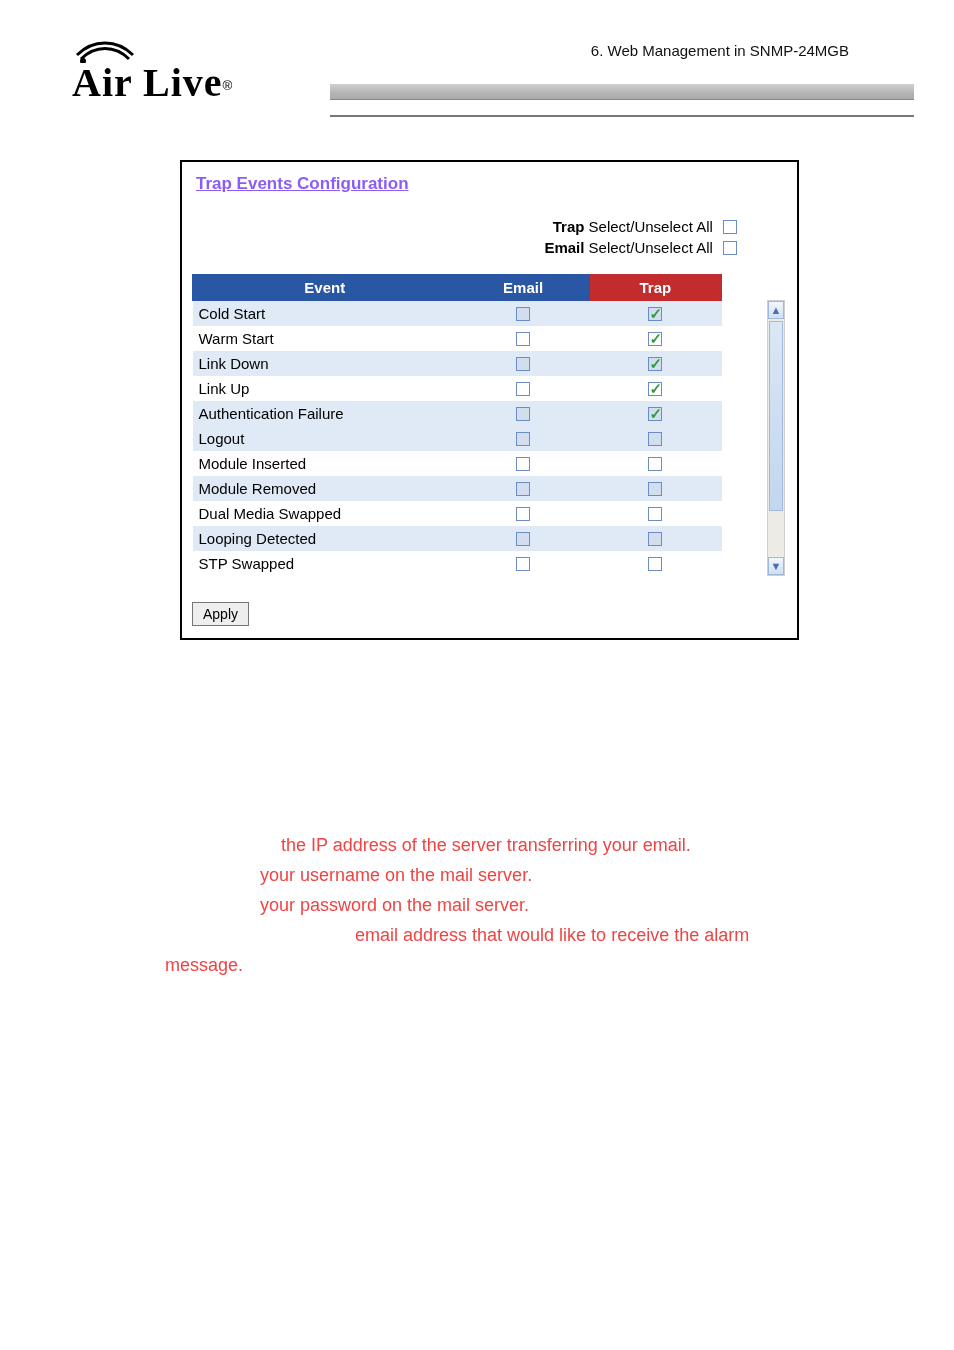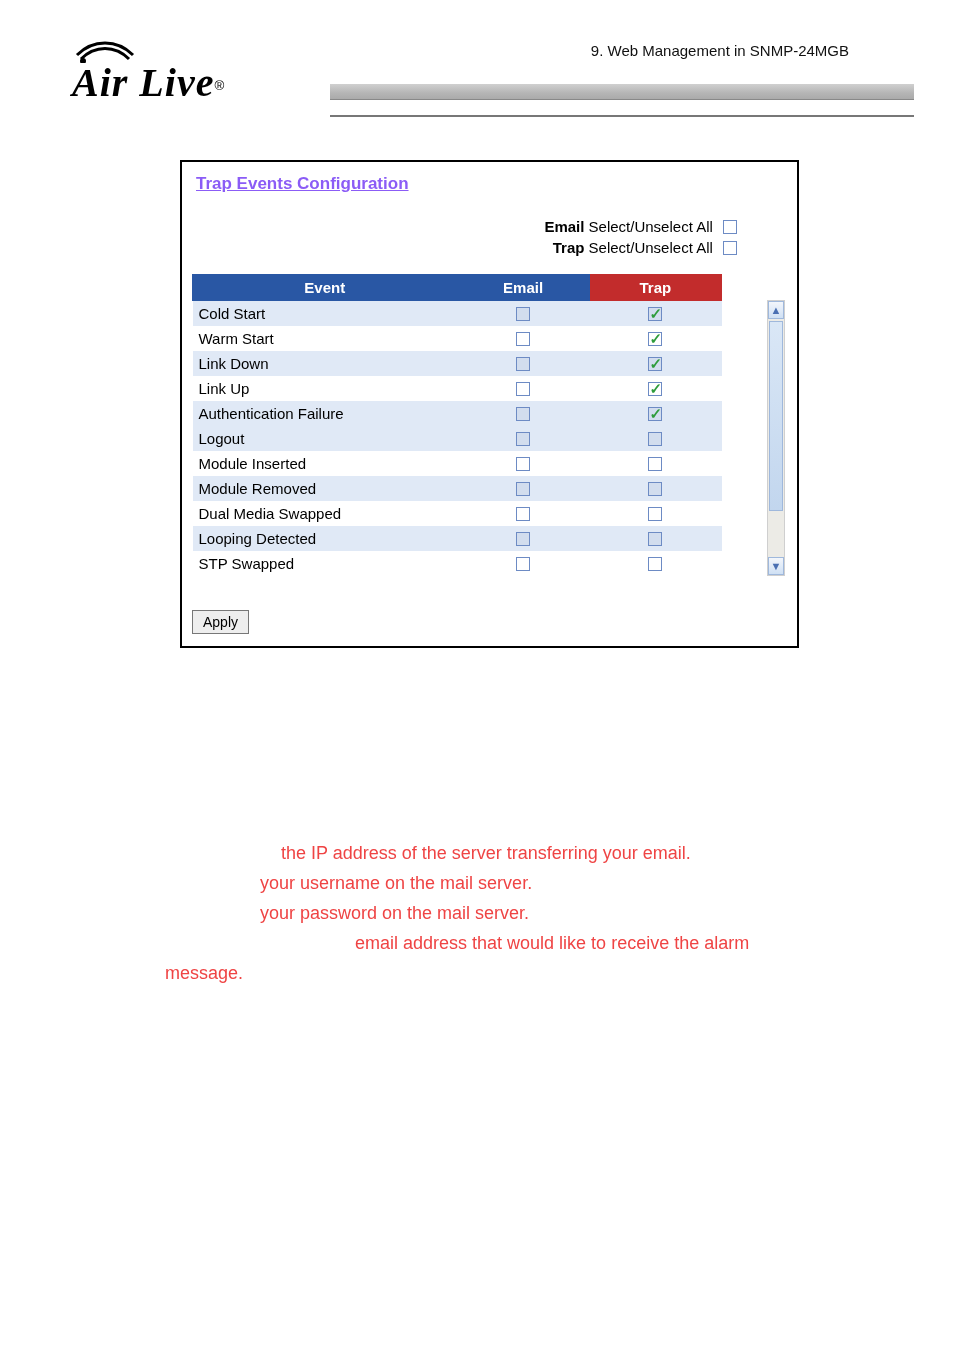--- a/index.html
+++ b/index.html
@@ -39,21 +39,20 @@
     }
     .logo {
       position: absolute;
       left: 72px;
       top: 35px;
       width: 200px;
       height: 75px;
     }
     .logo-txt {
       font-family: "Times New Roman", serif;
-      font-style: italic;
       font-weight: 900;
       font-size: 40px;
       letter-spacing: 1px;
     }
     .logo-swoosh {
       position: absolute;
       left: 3px; top: -2px;
     }
 
     
@@ -146,21 +145,21 @@
     .sb-thumb {
       position: absolute;
       left: 1px; right: 1px;
       top: 20px;
       height: 190px;
       background: linear-gradient(#dae7f6, #c2d6ee);
       border: 1px solid #9fb8dc;
     }
 
     .apply-btn {
-      margin-top: 34px;
+      margin-top: 26px;
       padding: 3px 10px;
       border: 1px solid #777;
       background: #eee;
       font-size: 14px;
       cursor: pointer;
     }
 
     
     .doc-text {
       margin: 190px 90px 0 95px;
@@ -170,44 +169,44 @@
     }
     .doc-text p { margin: 0; }
     .indent1 { text-indent: 116px; }
     .indent2 { text-indent: 95px; }
     .indent3 { text-indent: 190px; }
   </style>
 </head>
 <body>
 
 <div class="page">
-  <div class="crumb">9.  Web Management in SNMP-24MGB</div>
+  <div class="crumb">6.  Web Management in SNMP-24MGB</div>
   <div class="hr-band"></div>
 
   <div class="logo">
     <svg class="logo-swoosh" width="60" height="30" viewBox="0 0 60 30">
       <path d="M2 22 C18 6 42 6 58 22" stroke="#000" stroke-width="3" fill="none"></path>
       <path d="M6 26 C20 12 40 12 54 26" stroke="#000" stroke-width="3" fill="none"></path>
       <circle cx="8" cy="28" r="3" fill="#000"></circle>
     </svg>
     <div style="position:absolute; left:0; top:24px;">
       <span class="logo-txt">Air Live</span><sup>®</sup>
     </div>
   </div>
 
   <div class="panel">
     <div class="panel-title">Trap Events Configuration</div>
 
     <div class="selall-rows">
       <div class="sa-line">
-        <b>Email</b><span> Select/Unselect All</span>
+        <b>Trap</b><span> Select/Unselect All</span>
         <span class="ck"></span>
       </div>
       <div class="sa-line">
-        <b>Trap</b><span> Select/Unselect All</span>
+        <b>Email</b><span> Select/Unselect All</span>
         <span class="ck"></span>
       </div>
     </div>
 
     <div class="tbl-wrap">
       <table class="tbl">
         <colgroup>
           <col class="col-event">
             <col class="col-email">
             <col class="col-trap">

